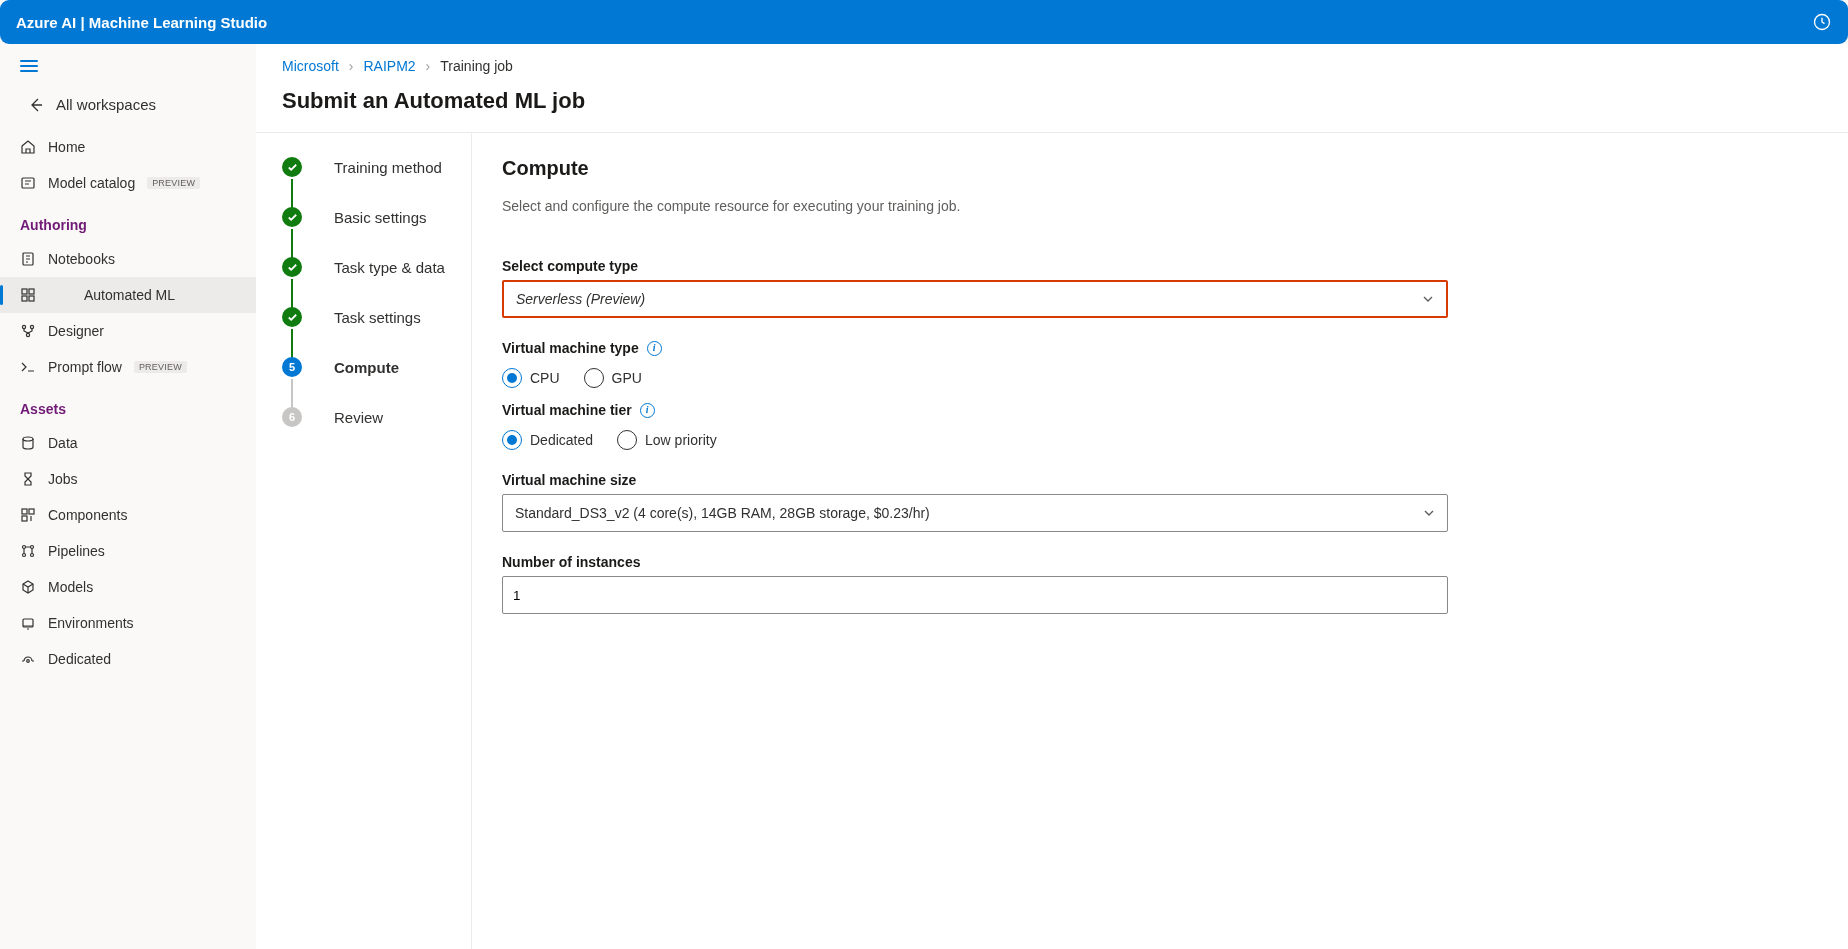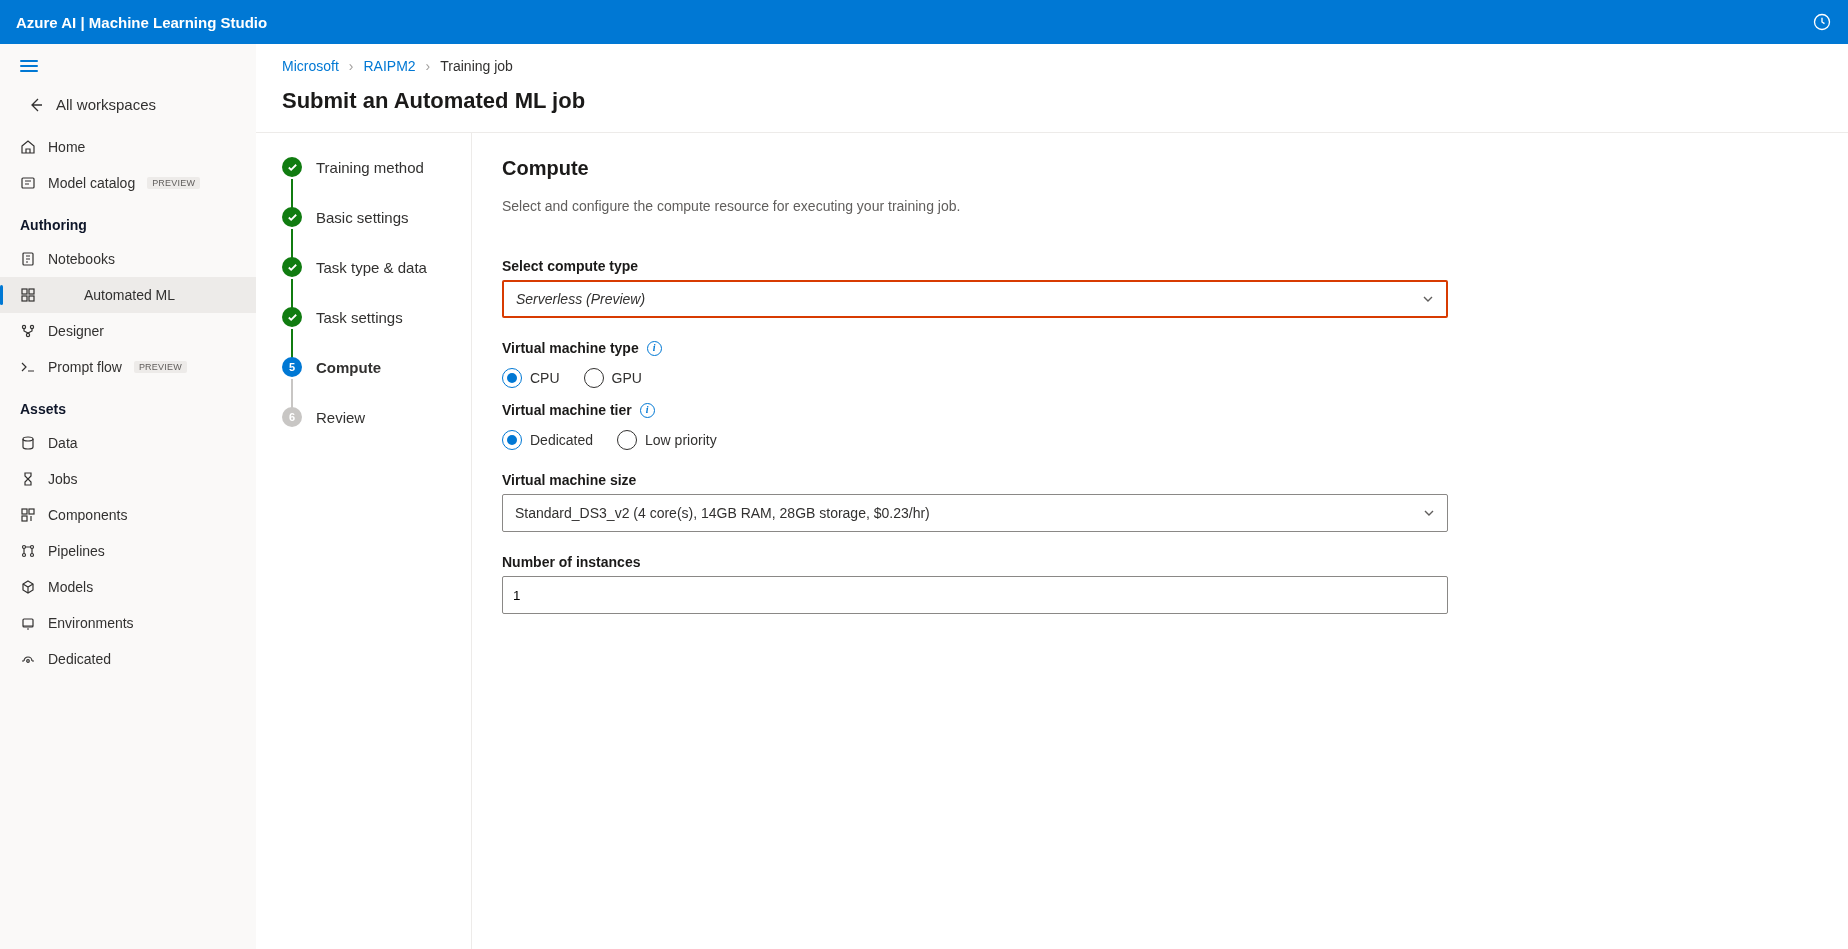--- a/index.html
+++ b/index.html
@@ -1,53 +1,53 @@
 <!DOCTYPE html>
 <html><head>
 <meta charset="utf-8">
 <style>
 * { box-sizing: border-box; margin: 0; padding: 0; font-family: "Segoe UI", -apple-system, BlinkMacSystemFont, sans-serif; }
 body { background: #faf9f8; color: #323130; font-size: 14px; }
 
 
-.topbar { background: #0078d4; color: #fff; height: 44px; display: flex; align-items: center; padding: 0 16px; justify-content: space-between; }
+.topbar { background: #0078d4; color: #fff; height: 44px; display: flex; align-items: center; padding: 0 16px; justify-content: space-between; border-radius: 9px; }
 .topbar-title { font-weight: 600; font-size: 15px; }
 .topbar-right { display: flex; align-items: center; }
 .topbar-icon { width: 20px; height: 20px; }
 
 .layout { display: flex; height: calc(100vh - 44px); }
 
 
 .sidebar { width: 256px; background: #faf9f8; border-right: none; padding: 16px 0 0 0; overflow-y: auto; }
 .hamburger { padding: 0 20px 12px 20px; cursor: pointer; }
 .hamburger-icon { width: 18px; height: 14px; }
 .hamburger-icon span { display: block; height: 2px; background: #0078d4; margin-bottom: 3px; border-radius: 1px; }
 
 .nav-item { display: flex; align-items: center; gap: 12px; padding: 10px 20px; cursor: pointer; color: #323130; font-size: 14px; }
 .nav-item.active { background: #edebe9; font-weight: 400; position: relative; gap: 48px; }
 .nav-item.active::before { content: ""; position: absolute; left: 0; top: 8px; bottom: 8px; width: 3px; background: #0078d4; border-radius: 2px; }
 .nav-item .icon { width: 16px; height: 16px; flex-shrink: 0; display: flex; align-items: center; justify-content: center; }
-.nav-section-title { font-weight: 600; padding: 16px 20px 8px 20px; font-size: 14px; color: #0f172a; }
+.nav-section-title { font-weight: 600; padding: 16px 20px 8px 20px; font-size: 14px; color: #701a75; }
 .preview-badge { background: #edebe9; color: #605e5c; font-size: 9px; font-weight: 400; padding: 1px 5px; border-radius: 2px; letter-spacing: 0.2px; }
 .back-item { display: flex; align-items: center; gap: 12px; padding: 10px 20px 16px 28px; cursor: pointer; font-size: 15px; color: #323130; }
 
 
 .main { flex: 1; display: flex; flex-direction: column; background: #fff; overflow: hidden; }
 .crumb-row { padding: 14px 26px; font-size: 14px; display: flex; align-items: center; gap: 10px; color: #605e5c; }
 .crumb-link { color: #0078d4; cursor: pointer; }
 .crumb-sep { color: #a19f9d; }
 .crumb-current { color: #323130; }
 .page-title { font-size: 22px; font-weight: 600; padding: 0 26px 18px 26px; color: #1b1a19; }
 .divider { border-bottom: 1px solid #edebe9; }
 
 .content-row { display: flex; flex: 1; overflow: hidden; }
 
 
 .wizard { width: 216px; padding: 24px 12px 24px 26px; border-right: 1px solid #edebe9; }
-.wiz-step { display: flex; align-items: center; gap: 14px; position: relative; padding-bottom: 30px; }
+.wiz-step { display: flex; align-items: center; gap: 32px; position: relative; padding-bottom: 30px; }
 .wiz-step:last-child { padding-bottom: 0; }
 .wiz-step::after { content: ""; position: absolute; left: 9px; top: 22px; bottom: -2px; width: 2px; background: #107c10; }
 .wiz-step.current::after { background: #c8c6c4; }
 .wiz-step.pending::after { display: none; }
 .wiz-badge { width: 20px; height: 20px; border-radius: 50%; display: flex; align-items: center; justify-content: center; flex-shrink: 0; font-size: 11px; font-weight: 600; color: #fff; z-index: 1; }
 .wiz-badge.done { background: #107c10; }
 .wiz-badge.current { background: #0078d4; }
 .wiz-badge.pending { background: #c8c6c4; color: #fff; }
 .wiz-label { font-size: 15px; color: #323130; }
 .wiz-step.current .wiz-label { font-weight: 700; }

